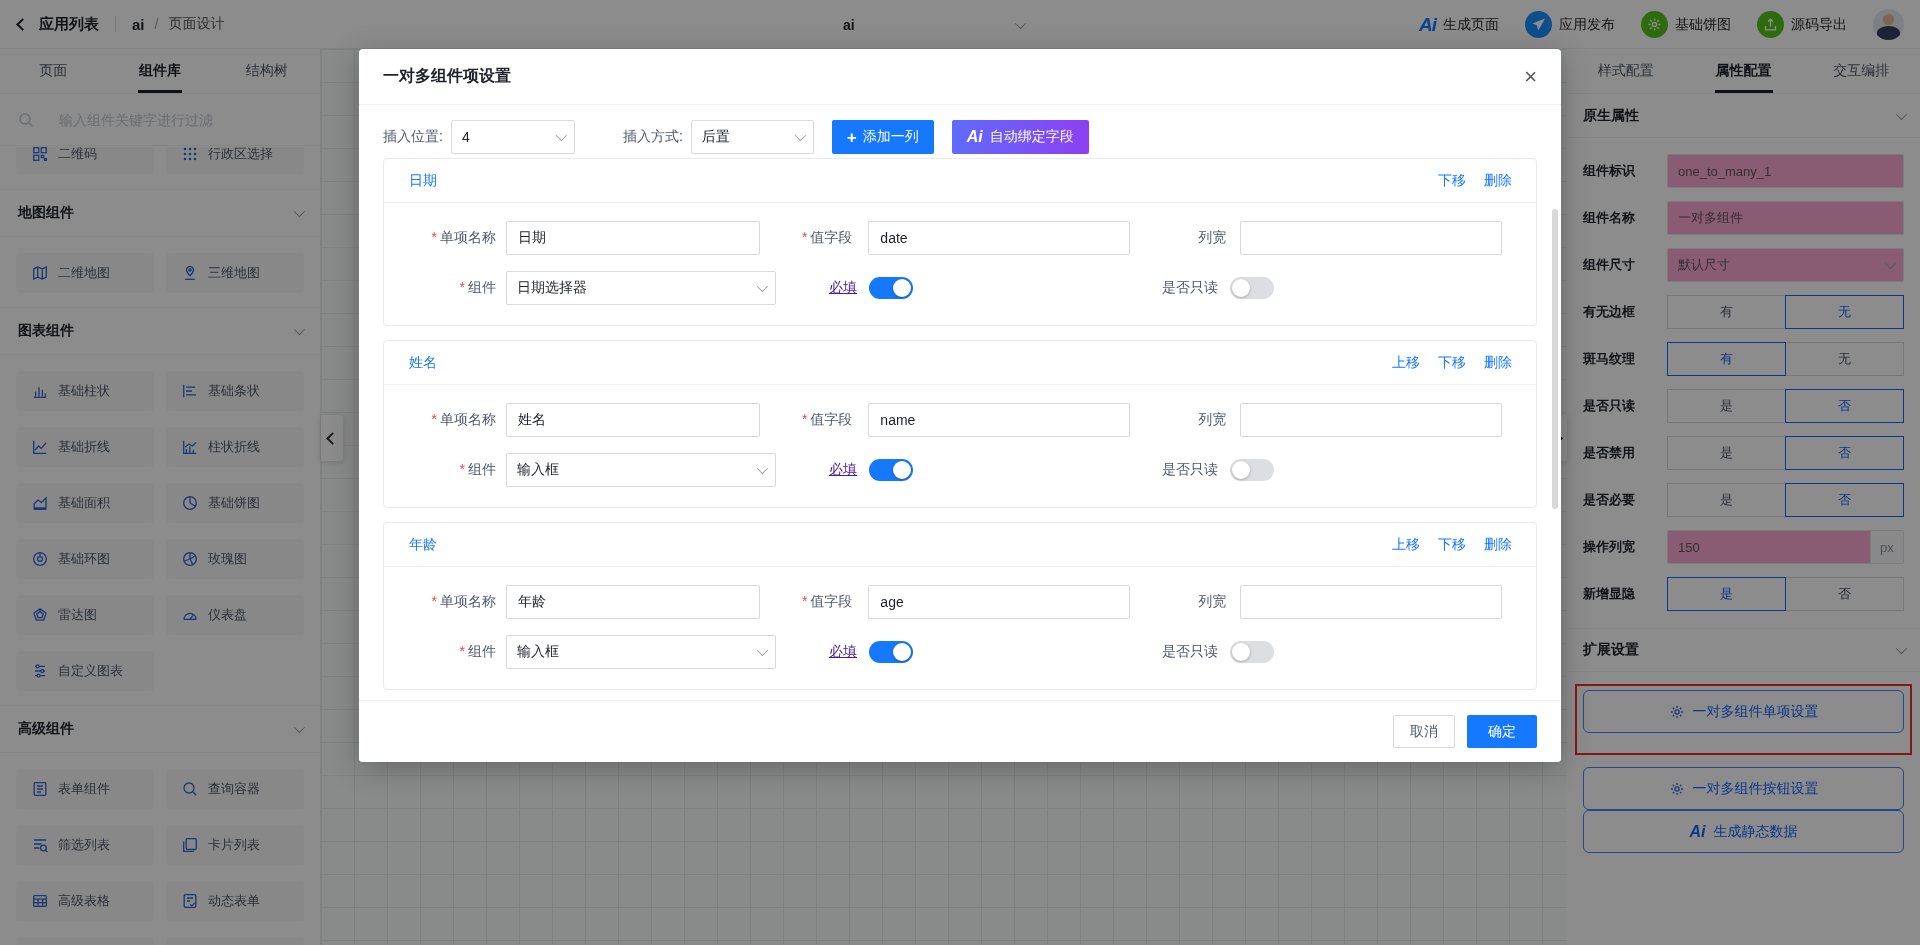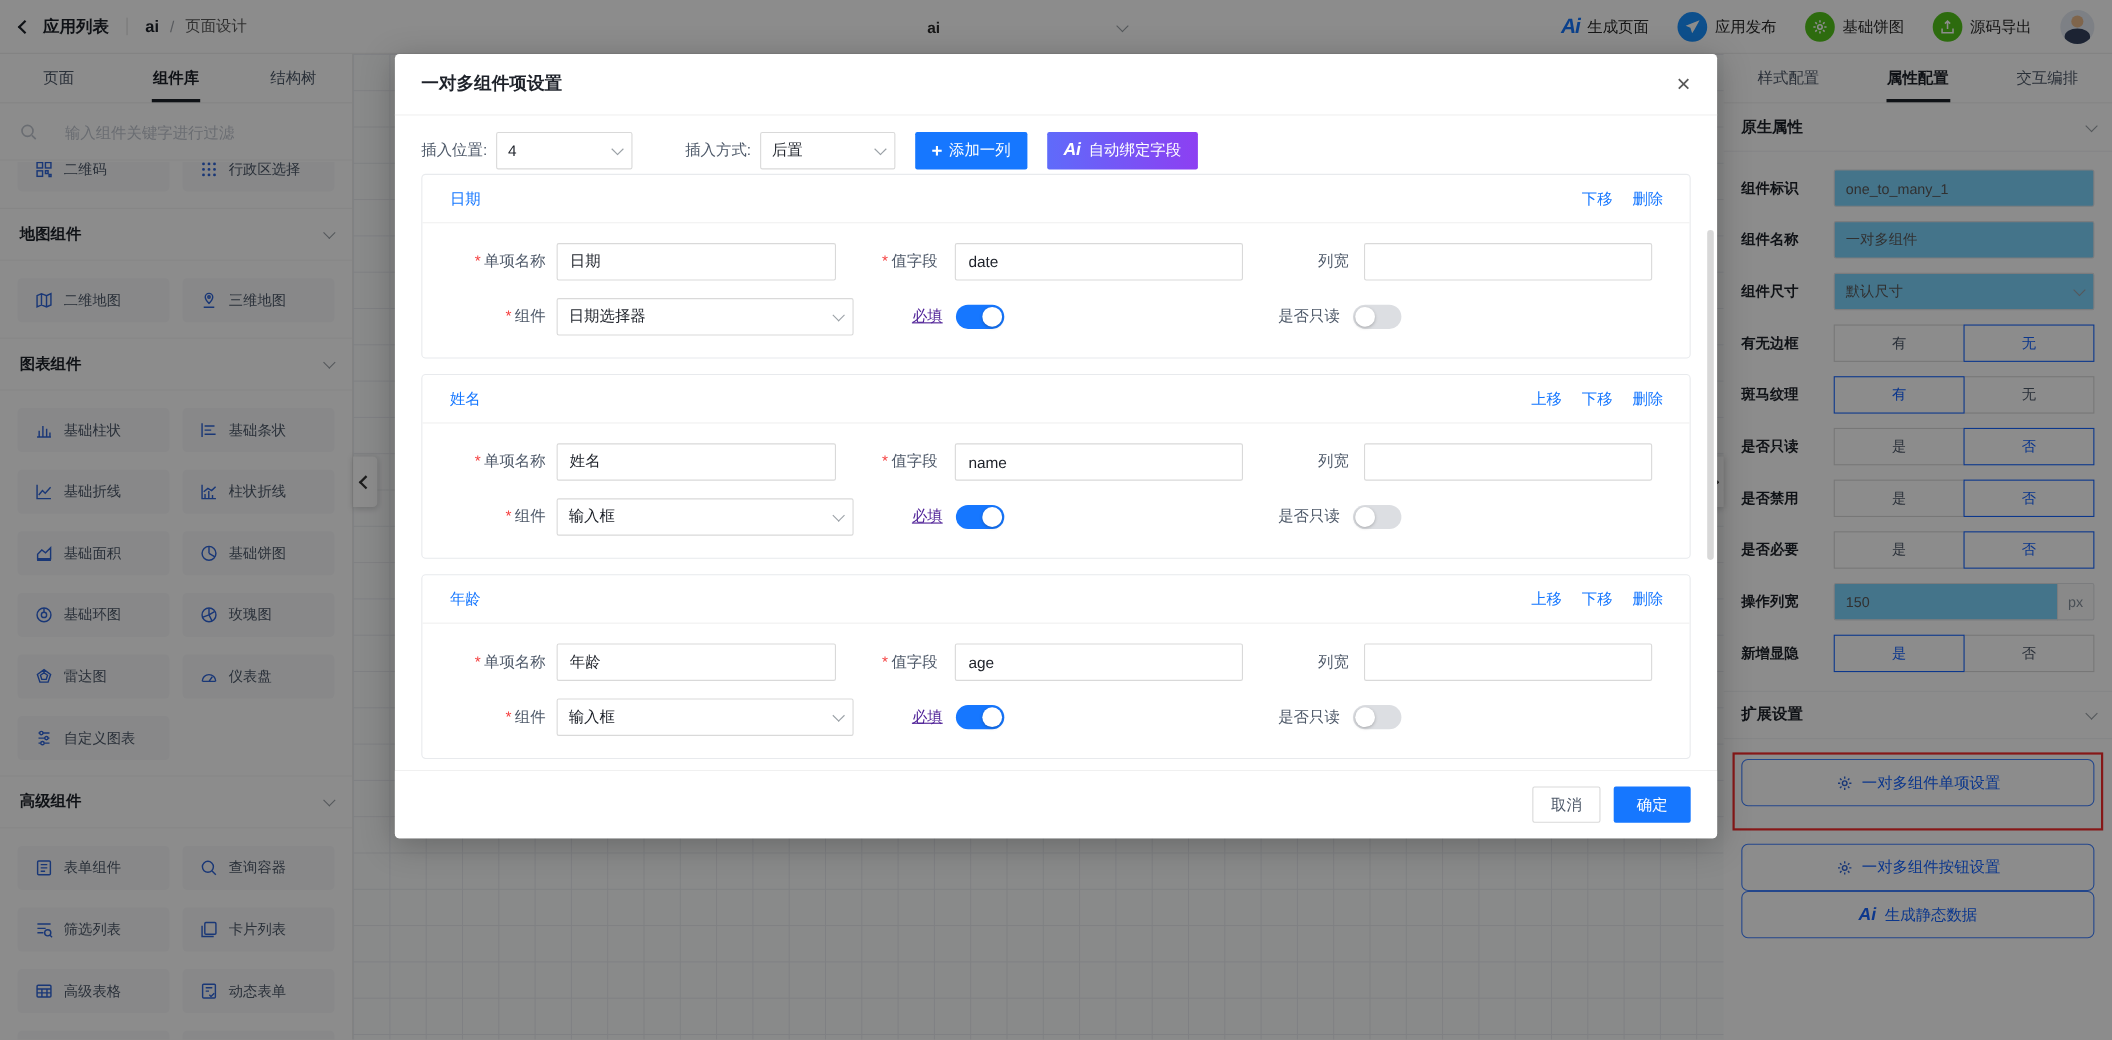--- a/index.html
+++ b/index.html
@@ -75,21 +75,21 @@
   .p-tab.on::after { content:""; position:absolute; bottom:0; left:50%; transform:translateX(-50%);
     width:58px; height:3px; background:#1d2129; }
   .p-sec { height:44px; display:flex; align-items:center; justify-content:space-between;
     padding:0 16px; border-bottom:1px solid #f2f3f5; cursor:pointer; }
   .p-sec .t { font-weight:bold; font-size:14px; }
   .p-rows { padding:16px 0 4px; }
   .p-row { display:flex; align-items:center; margin:0 16px 13px; }
   .p-row .lb { width:84px; font-size:13px; color:#1d2129; font-weight:bold; flex:none; }
   .p-ctrl { flex:1; display:flex; align-items:center; position:relative; }
   .p-input { width:100%; height:34px; border:1px solid #e0e2e6; border-radius:2px; padding:0 10px;
-    font-size:13px; color:#595959; display:flex; align-items:center; background:#7dd3fc; }
+    font-size:13px; color:#595959; display:flex; align-items:center; background:#f9a8d4; }
   .p-select { justify-content:space-between; }
   .seg { flex:1; height:34px; border:1px solid #d9d9d9; background:#fff; display:flex; align-items:center;
     justify-content:center; font-size:13px; color:#4e5969; cursor:pointer; }
   .seg + .seg { margin-left:-1px; }
   .seg.on { border-color:#1664ff; color:#1664ff; position:relative; z-index:1; }
   .addon { width:40px; height:34px; border:1px solid #e0e2e6; margin-left:-1px; background:#fafafa;
     display:flex; align-items:center; justify-content:center; color:#86909c; font-size:13px; border-radius:0 2px 2px 0; }
   .ext-wrap { padding:12px 16px 0; }
   .ext-btn { height:43px; border:1px solid #4080ff; border-radius:6px; background:#fff; width:100%;
     display:flex; align-items:center; justify-content:center; gap:8px; color:#1664ff; font-size:14px;

